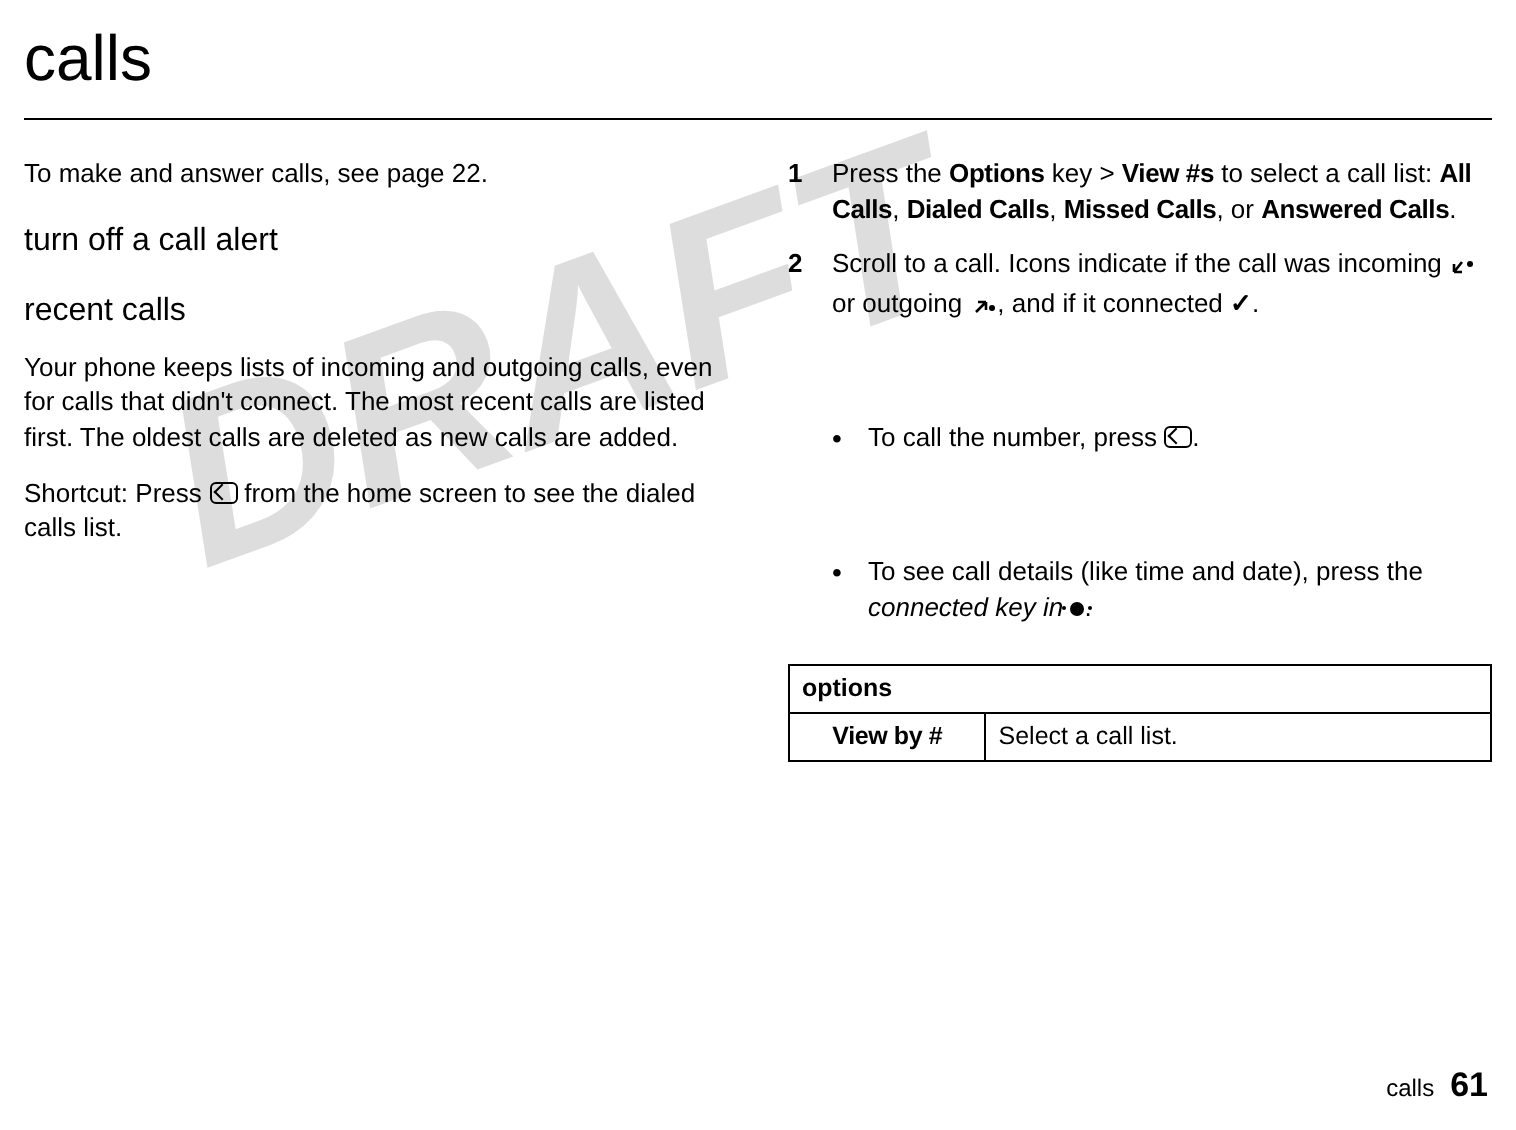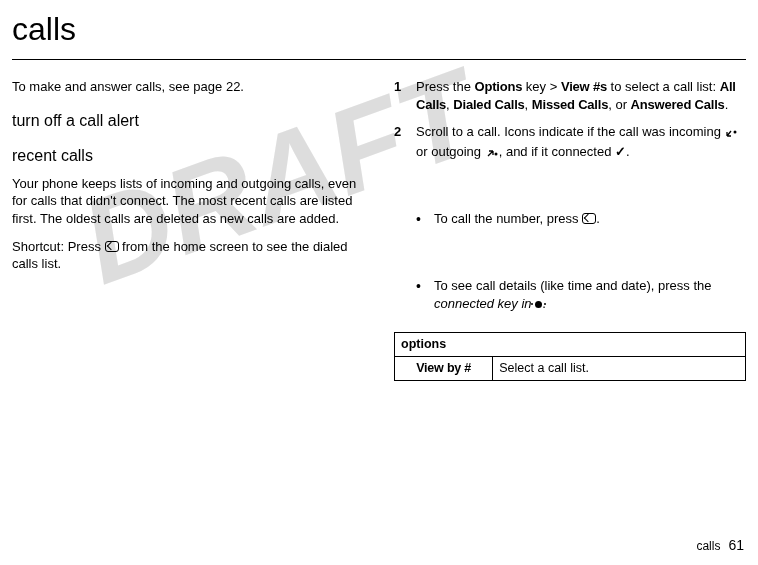--- a/index.html
+++ b/index.html
@@ -170,22 +170,22 @@
     .footer {
       position: absolute;
       bottom: 10px;
       right: 14px;
       font-size: 12px;
       display: flex;
       align-items: baseline;
       gap: 8px;
     }
     .footer .pagenum {
-      font-weight: normal;
-      font-size: 14px;
+      font-weight: bold;
+      font-size: 17px;
     }
     .recent-icon {
       display: inline-block;
       vertical-align: -2px;
     }
   </style>
 </head>
 <body>
 
 <div class="watermark">DRAFT</div>

